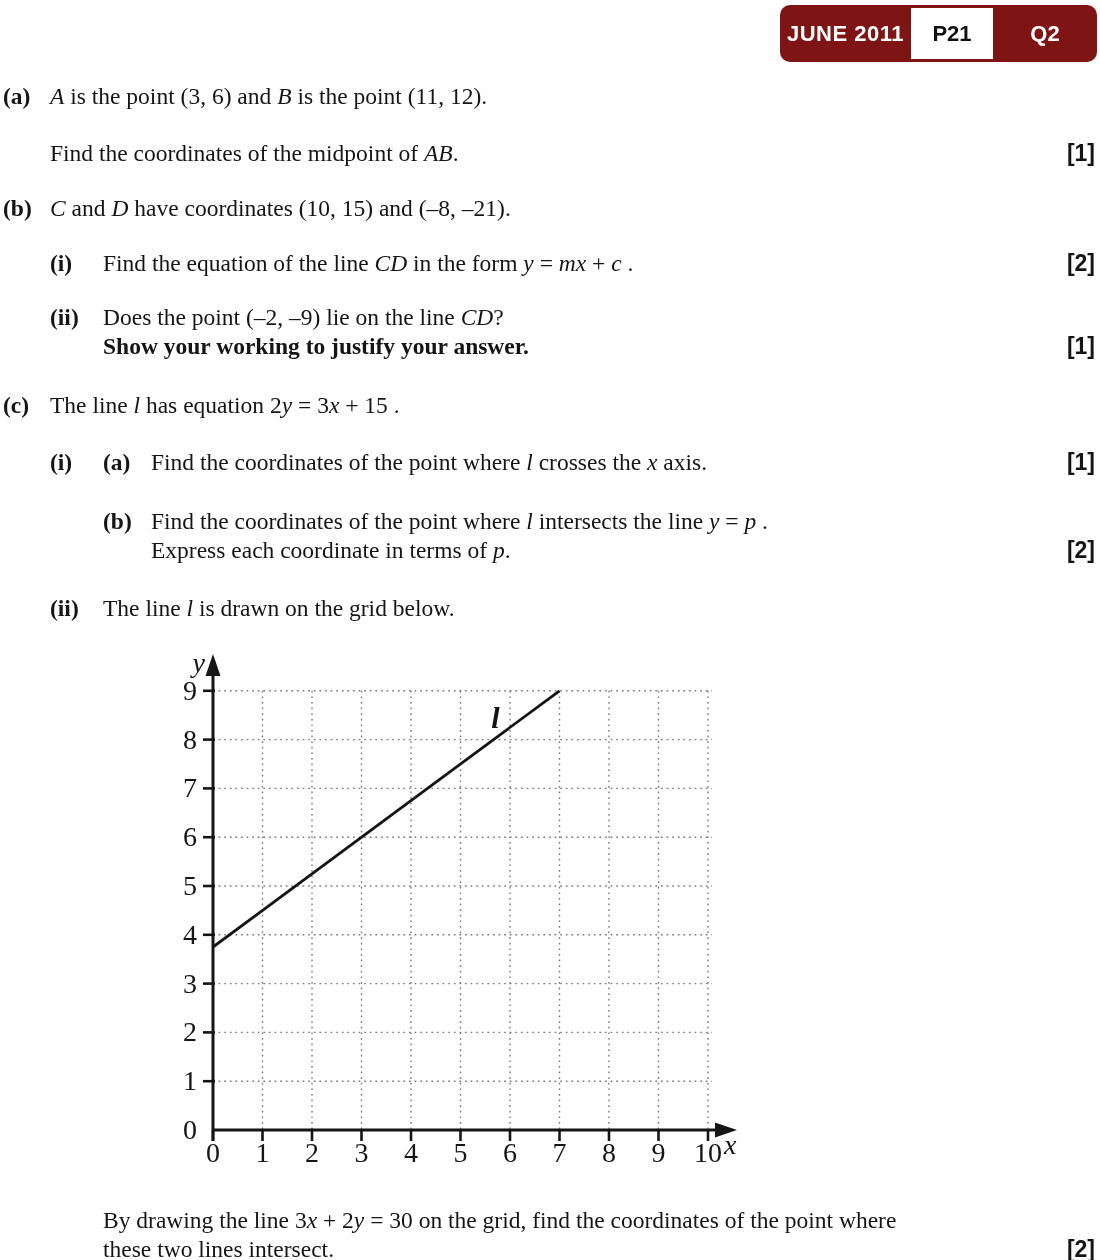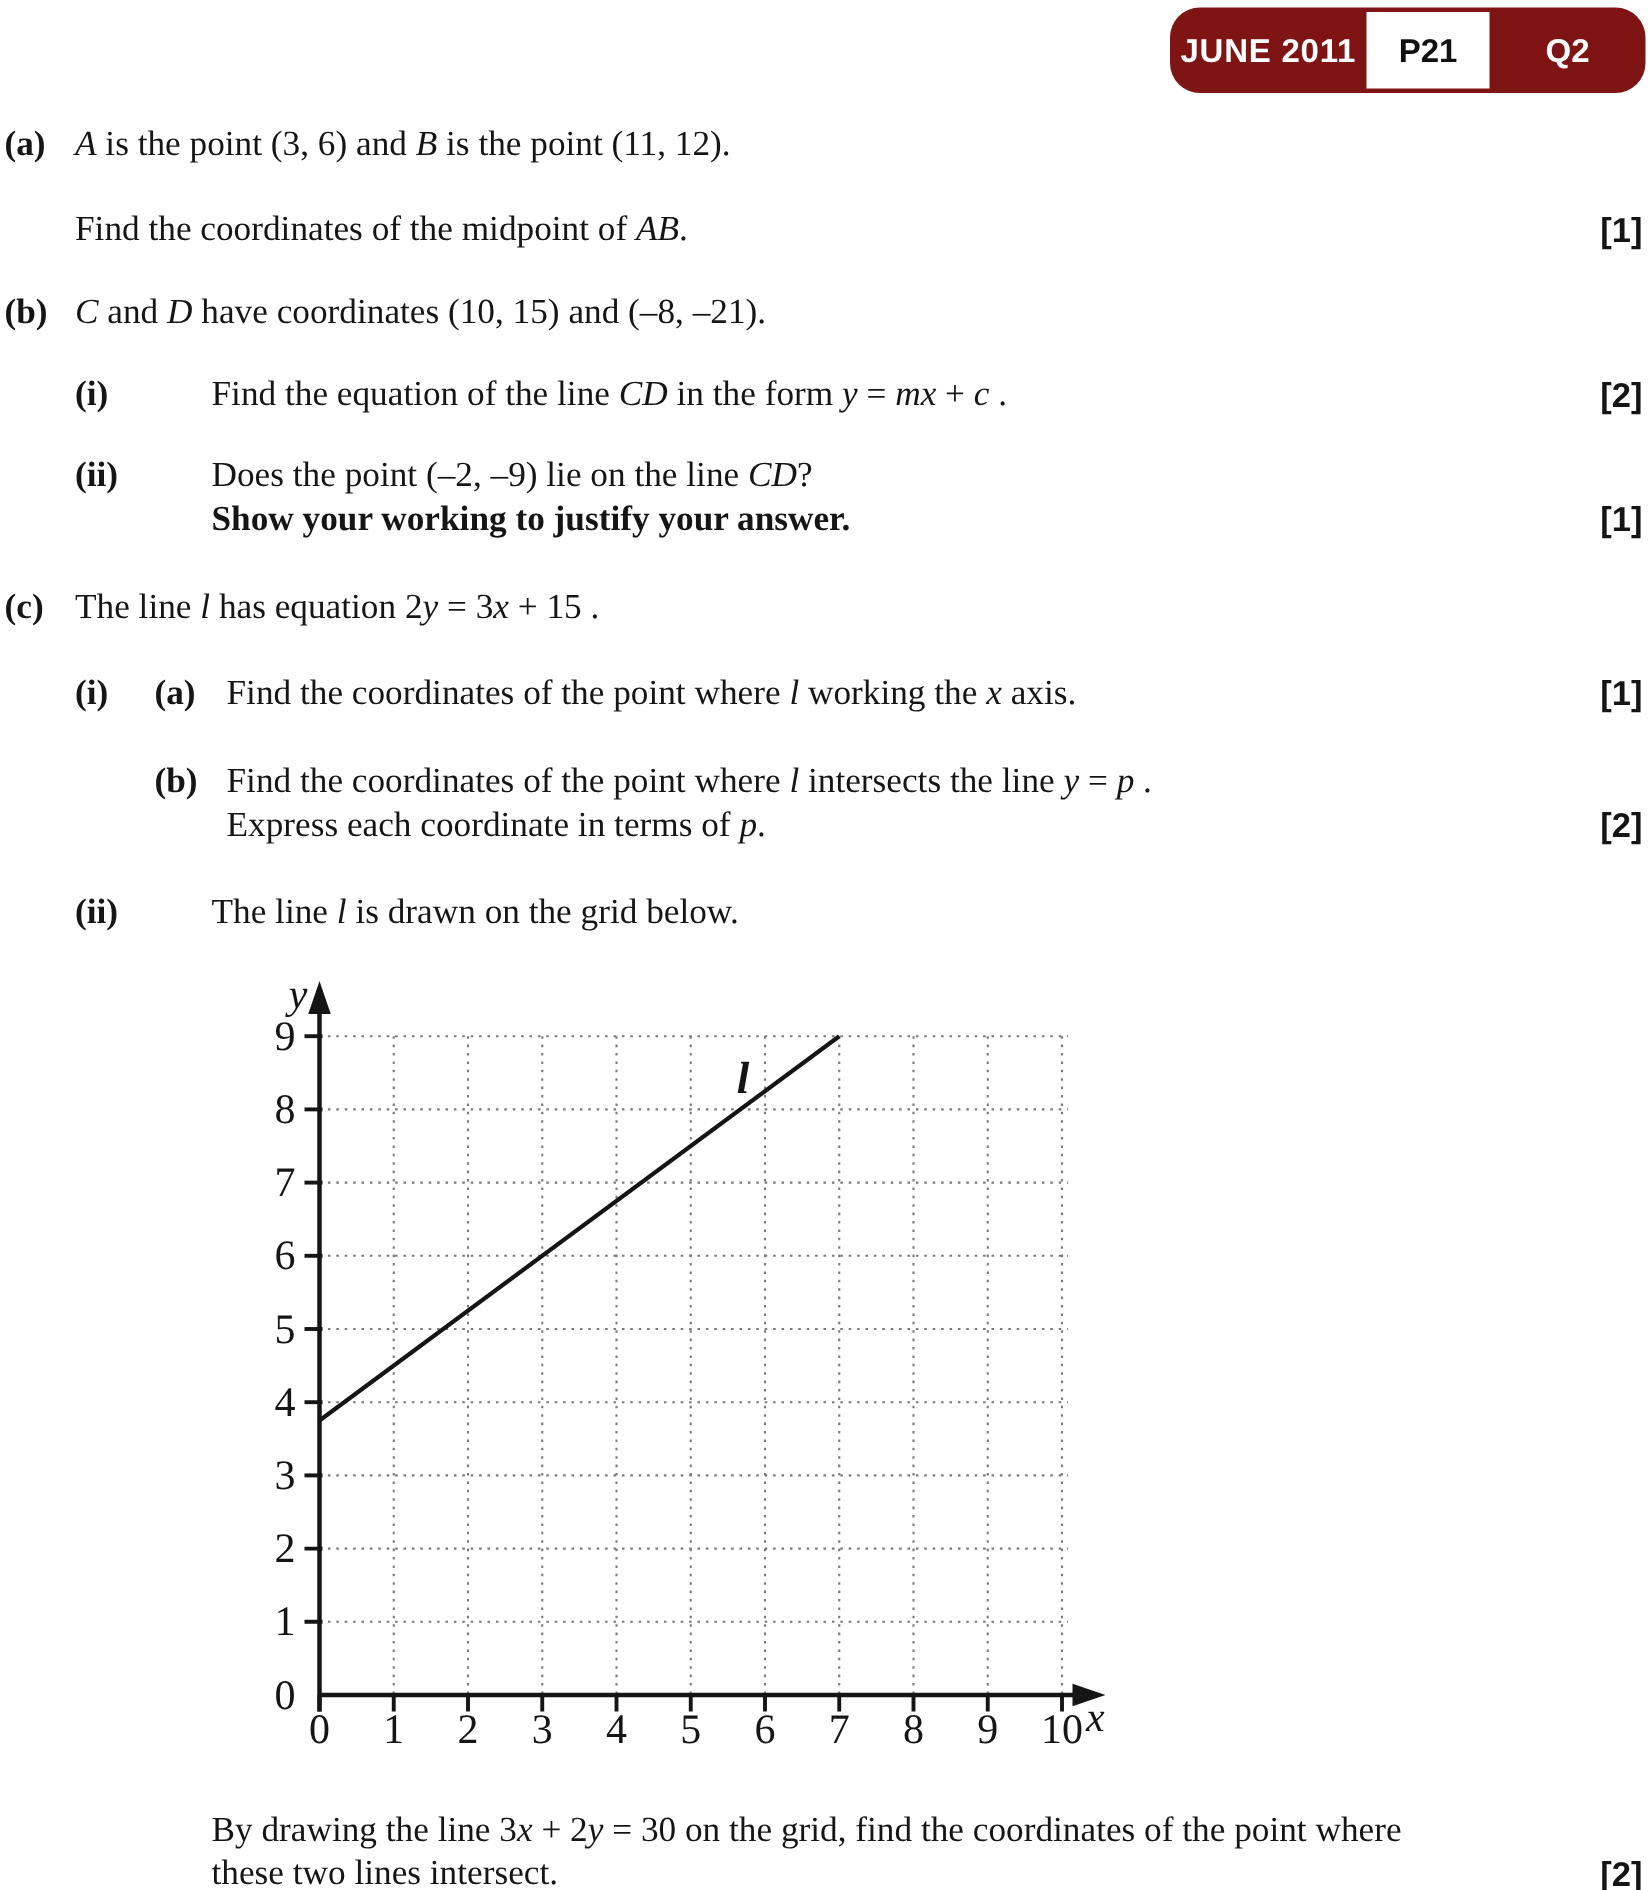--- a/index.html
+++ b/index.html
@@ -7,42 +7,42 @@
     position:relative;
     width:1100px;height:1260px;
     background:#ffffff;
     font-family:"Liberation Serif",serif;
     color:#151515;
     overflow:hidden;
   }
   
   .badge{
     position:absolute;left:780px;top:5px;width:317px;height:57px;
-    border-radius:20px;
+    border-radius:10px;
     display:flex;align-items:stretch;
     font-family:"Liberation Sans",sans-serif;
     font-weight:bold;font-size:22px;
   }
   .badge-session{flex:1;display:flex;align-items:center;justify-content:center;letter-spacing:.5px;}
   .badge-paper{width:82px;margin:3px 0;display:flex;align-items:center;justify-content:center;}
   .badge-q{width:104px;display:flex;align-items:center;justify-content:center;}
   
   .qrow{
     position:absolute;left:3px;width:1092px;
     display:grid;
     grid-template-columns:47px 53px 48px 1fr 64px;
     font-size:23.5px;line-height:29px;
   }
   .cell{white-space:nowrap;}
   .cell.m1{grid-column:1;font-weight:bold;}
   .cell.m2{grid-column:2;font-weight:bold;}
   .cell.m3{grid-column:3;font-weight:bold;}
   .cell.text{white-space:normal;}
   .cell.text.ind1{grid-column:2/5;}
-  .cell.text.ind2{grid-column:3/5;margin-left:38px;}
+  .cell.text.ind2{grid-column:3/5;}
   .cell.text.ind3{grid-column:4/5;}
   .cell.marks{
     grid-column:5;align-self:end;text-align:right;
     font-family:"Liberation Sans",sans-serif;
     font-weight:bold;font-size:23px;line-height:29px;
   }
   .i{font-style:italic;}
   .b{font-weight:bold;}
   [data-row="a-intro"]{top:82px}
   [data-row="a-find"]{top:139px}
@@ -107,21 +107,21 @@
       <div class="qrow" data-row="c-intro">
         <div class="cell m1">(c)</div>
         <div class="cell text ind1">
           <div class="line"><span>The line </span><span class="i">l</span><span> has equation  2</span><span class="i">y</span><span> = 3</span><span class="i">x</span><span> + 15 .</span></div>
         </div>
       </div>
       <div class="qrow" data-row="c-i-a">
         <div class="cell m2">(i)</div>
         <div class="cell m3">(a)</div>
         <div class="cell text ind3">
-          <div class="line"><span>Find the coordinates of the point where </span><span class="i">l</span><span> working the </span><span class="i">x</span><span> axis.</span></div>
+          <div class="line"><span>Find the coordinates of the point where </span><span class="i">l</span><span> crosses the </span><span class="i">x</span><span> axis.</span></div>
         </div>
         <div class="cell marks">[1]</div>
       </div>
       <div class="qrow" data-row="c-i-b">
         <div class="cell m3">(b)</div>
         <div class="cell text ind3">
           <div class="line"><span>Find the coordinates of the point where </span><span class="i">l</span><span> intersects the line  </span><span class="i">y</span><span> = </span><span class="i">p</span><span> .</span></div>
           <div class="line"><span>Express each coordinate in terms of </span><span class="i">p</span><span>.</span></div>
         </div>
         <div class="cell marks">[2]</div>

